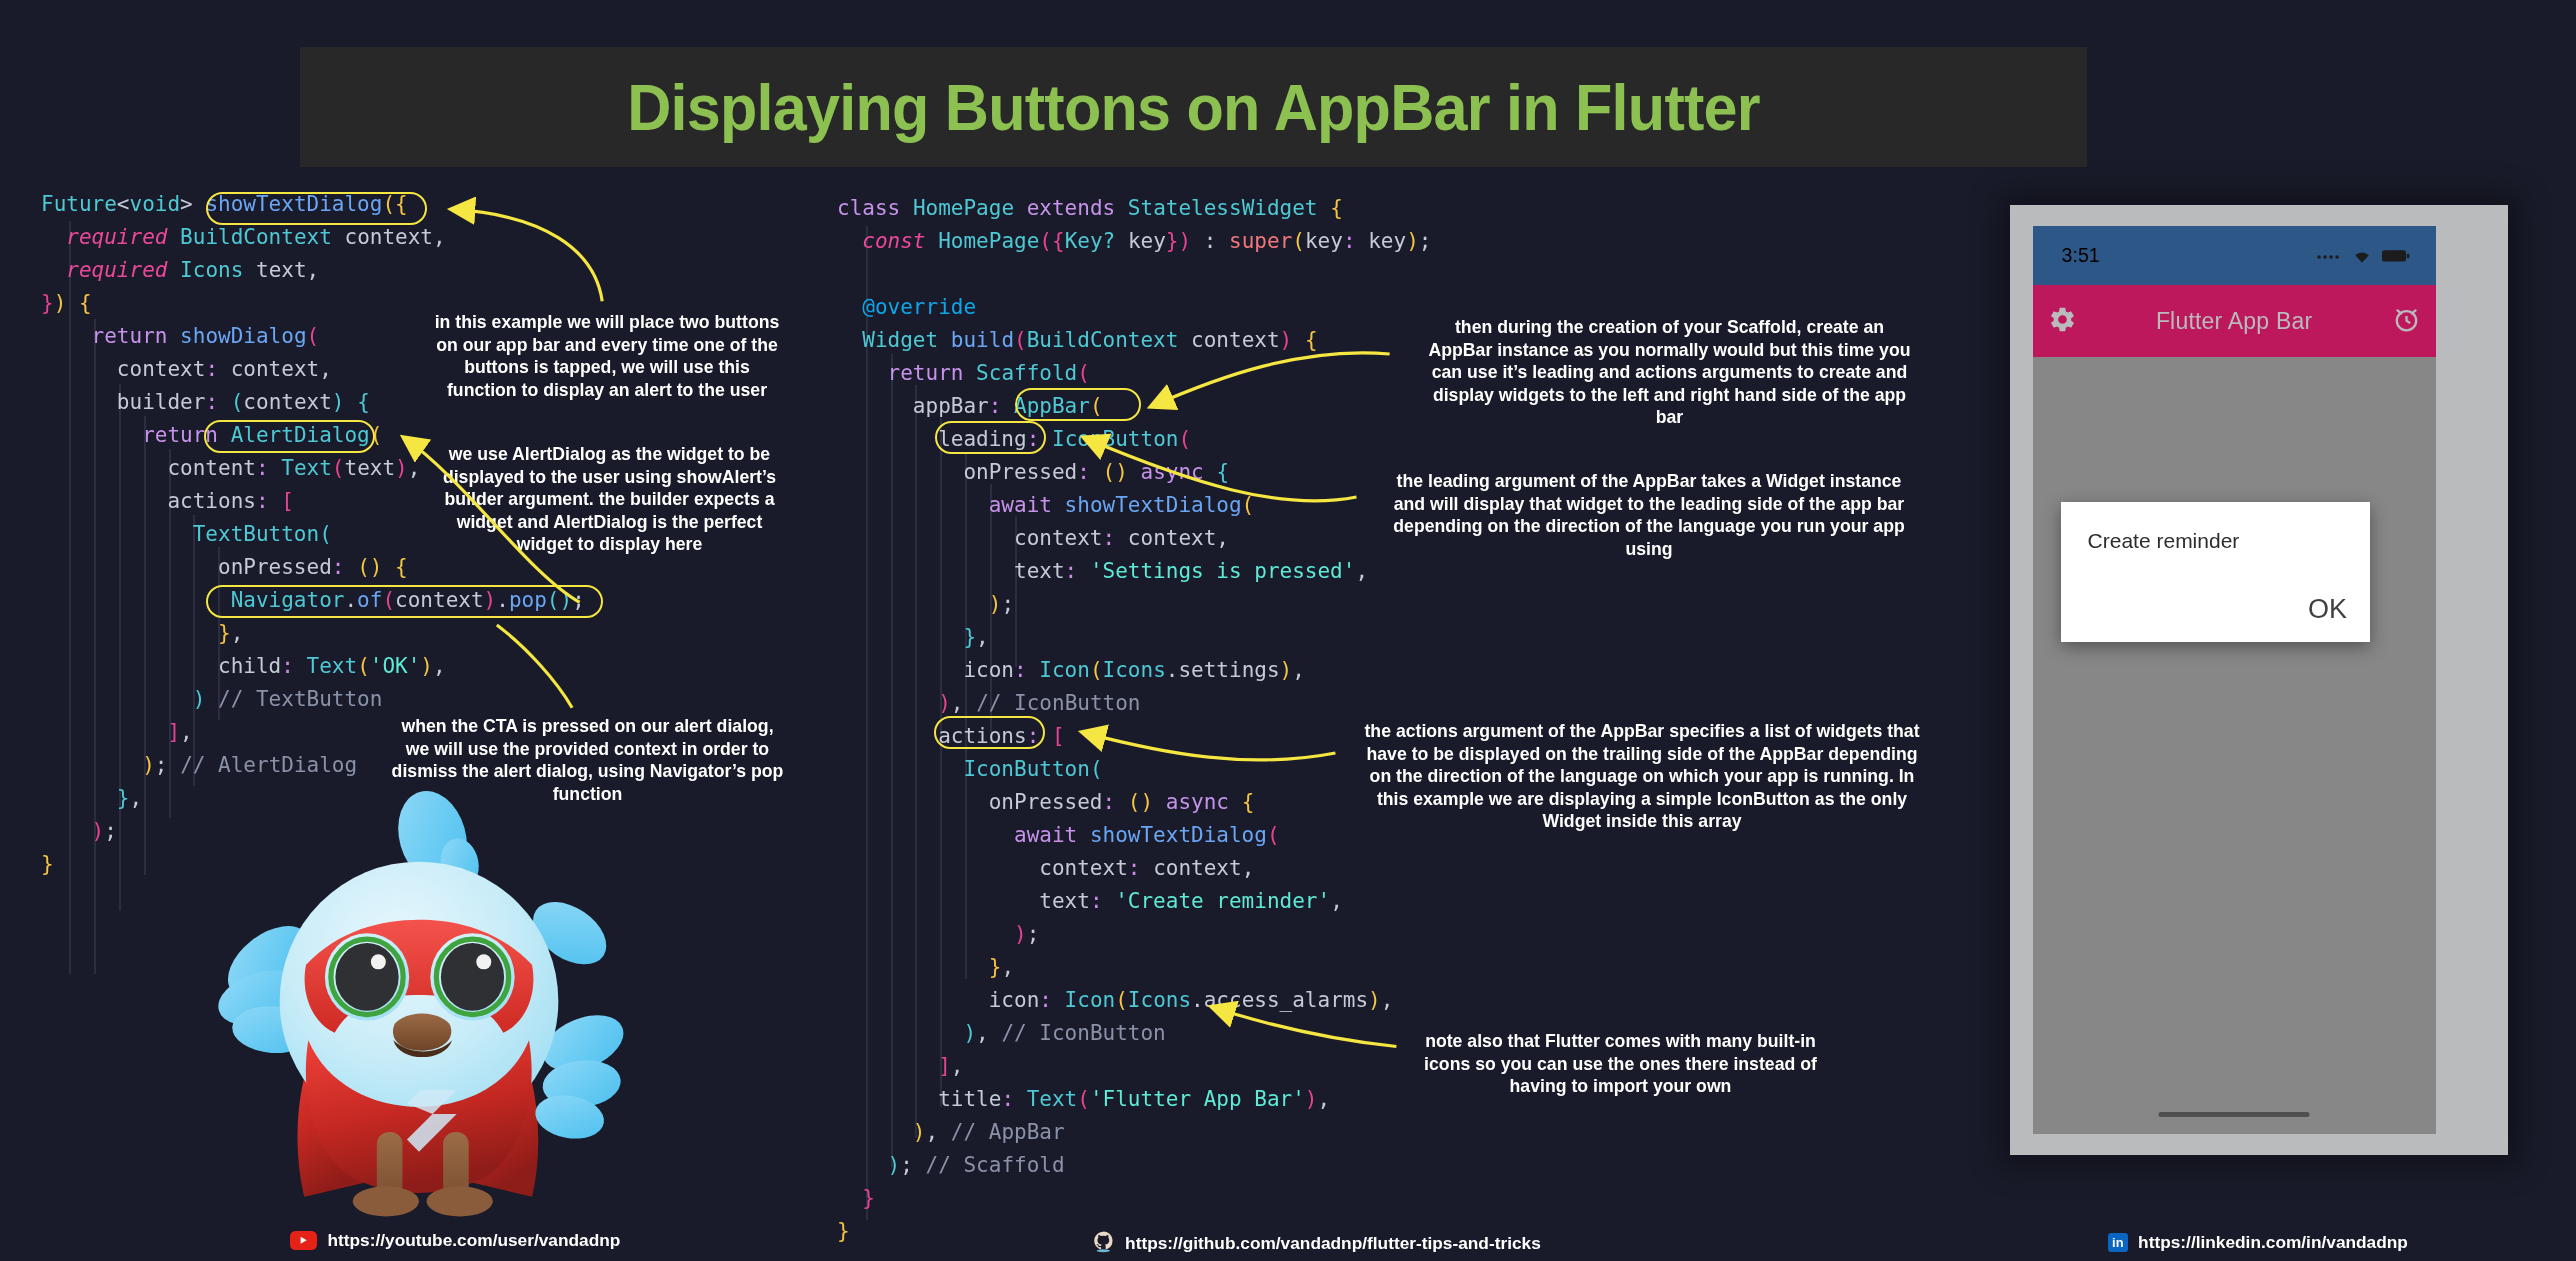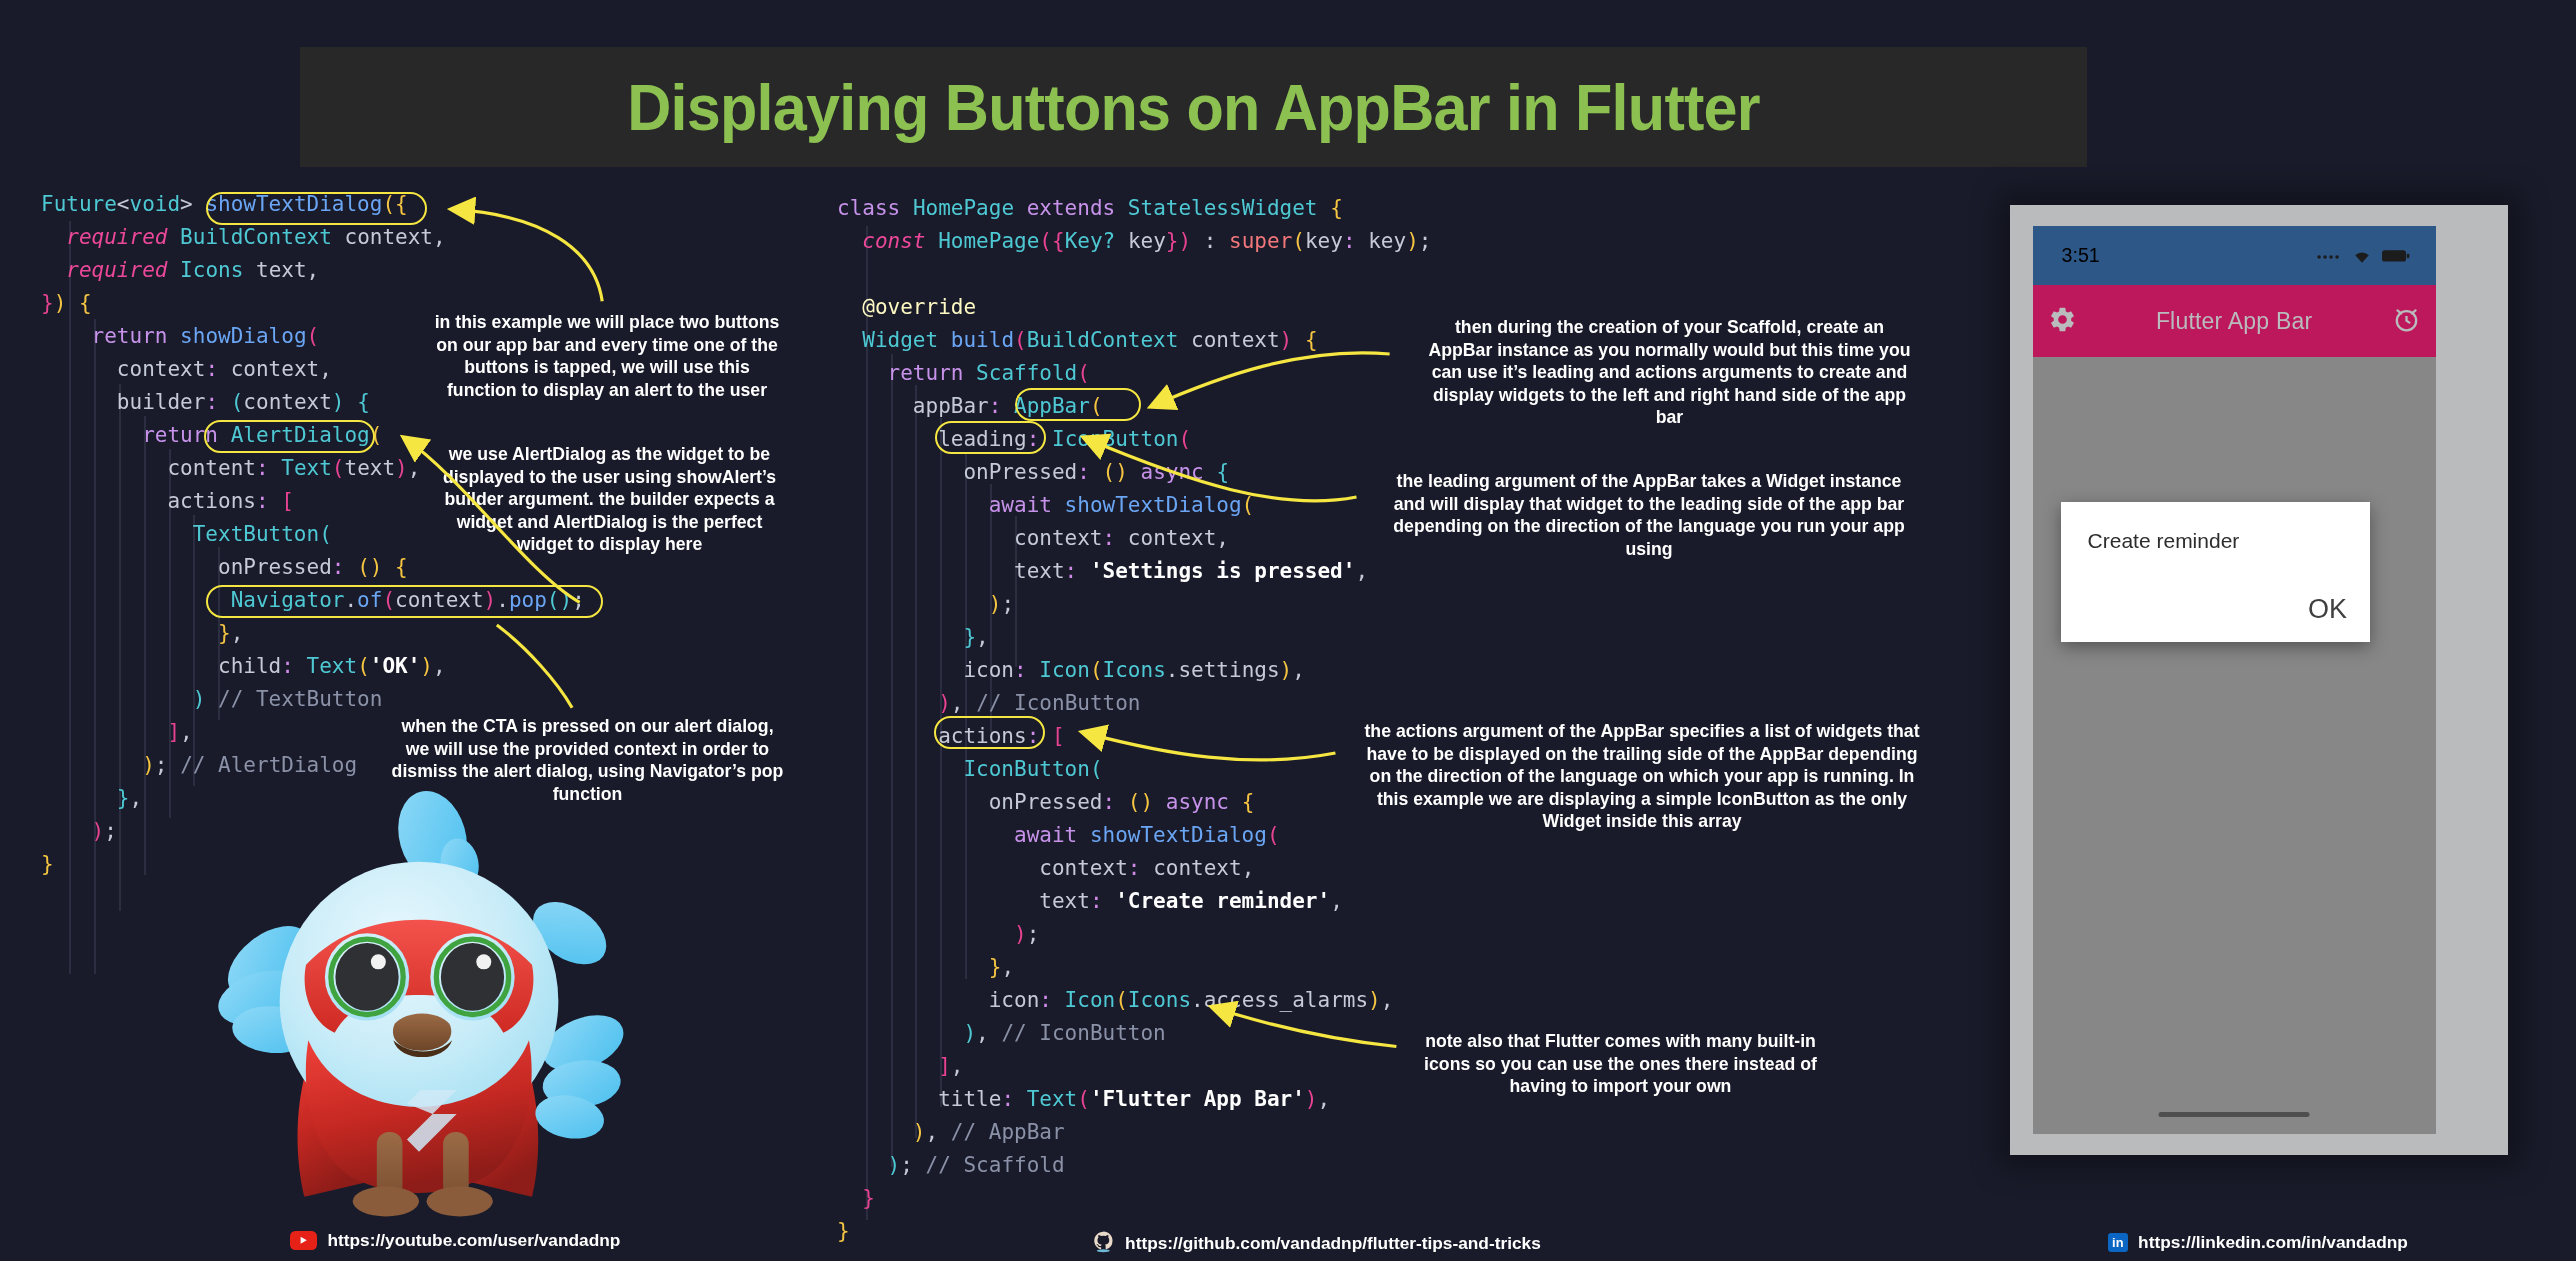--- a/index.html
+++ b/index.html
@@ -47,23 +47,23 @@
   #code-mid   { left: 837px; top: 192px; }
 
   
   .kw   { color: #c792ea; }            
   .kwi  { color: #ec4899; font-style: italic; }
   .typ  { color: #4ec9d4; }            
   .fn   { color: #6ba6f5; }            
   .var  { color: #c5cad6; }            
   .prop { color: #c5cad6; }            
   .col  { color: #d08ae8; }            
-  .str  { color: #ffffff; font-weight: bold; }            
+  .str  { color: #5eead4; }            
   .cmt  { color: #8b92a8; }            
-  .ann  { color: #fef9c3; }            
+  .ann  { color: #0ea5e9; }            
   .py   { color: #f5c542; }            
   .pm   { color: #e84393; }            
   .pb   { color: #4ec9d4; }            
 
   
   .guide {
     position: absolute;
     width: 1.5px;
     background: #2b2e41;
   }

